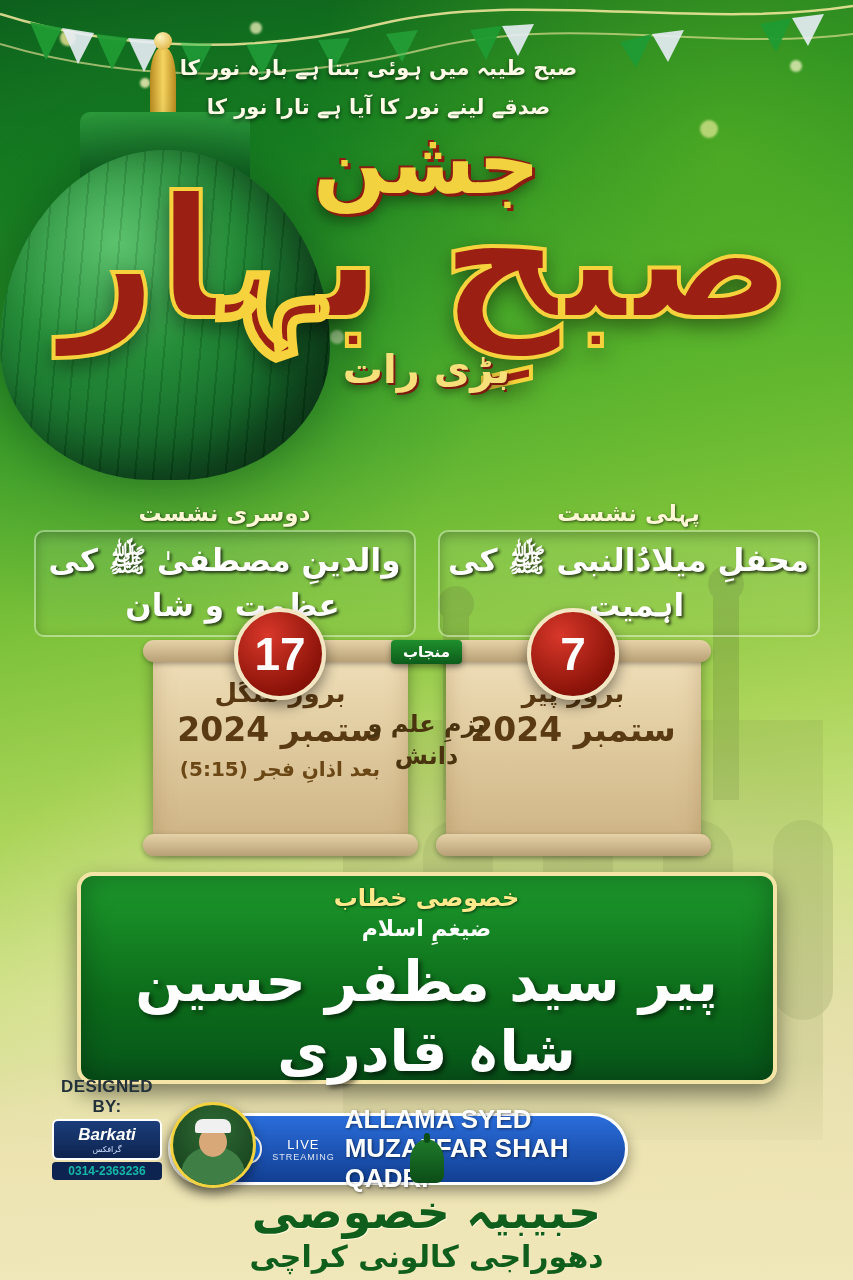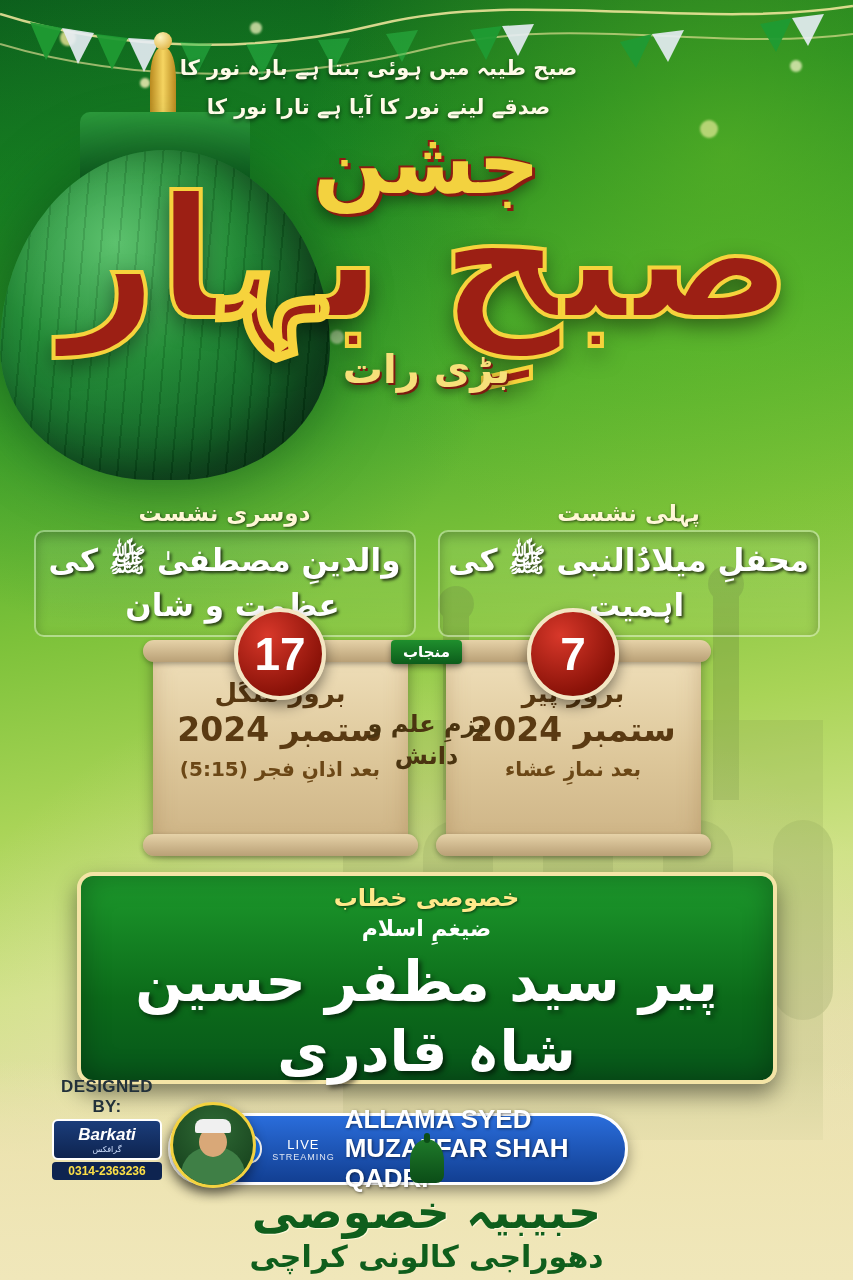--- a/index.html
+++ b/index.html
@@ -233,21 +233,21 @@
     position: absolute; left: 52px; bottom: 100px; width: 110px; text-align: center;
   }
   .designer .dlabel { font-size: 17px; font-weight: bold; color: #22313a; letter-spacing: .4px; }
   .designer .dbox {
     margin-top: 2px; background: linear-gradient(180deg,#1b3d7a,#0e2450);
     border: 2px solid #fff; border-radius: 6px; padding: 4px 2px;
   }
   .designer .dname { color: #fff; font-size: 17px; font-weight: bold; font-style: italic; }
   .designer .dsub { color: #cfe0ff; font-size: 8px; }
   .designer .dphone {
-    margin-top: 2px; background: #0e2450; color: #fde047; font-size: 12px; font-weight: bold;
+    margin-top: 2px; background: #0e2450; color: #14b8a6; font-size: 12px; font-weight: bold;
     border-radius: 4px; padding: 2px 0;
   }
 
   
   .footer {
     position: absolute; bottom: 6px; left: 0; width: 853px; text-align: center; direction: rtl;
   }
   .footer .crest {
     width: 34px; height: 44px; margin: 0 auto 2px;
     background: linear-gradient(180deg,#1f7a2a,#0b4d17);
@@ -358,21 +358,20 @@
   </div>
 </div>
 
 <div class="scrolls">
 
   <div class="scroll-card">
     <div class="scroll-paper">
       <div class="scroll-text urdu">
         <div class="day">بروز پیر</div>
         <div class="date">ستمبر 2024</div>
-        <div class="note">بعد نمازِ عشاء</div>
       </div>
     </div>
     <div class="date-badge">7</div>
   </div>
 
   <div class="scroll-card">
     <div class="scroll-paper">
       <div class="scroll-text urdu">
         <div class="day">بروز منگل</div>
         <div class="date">ستمبر 2024</div>

